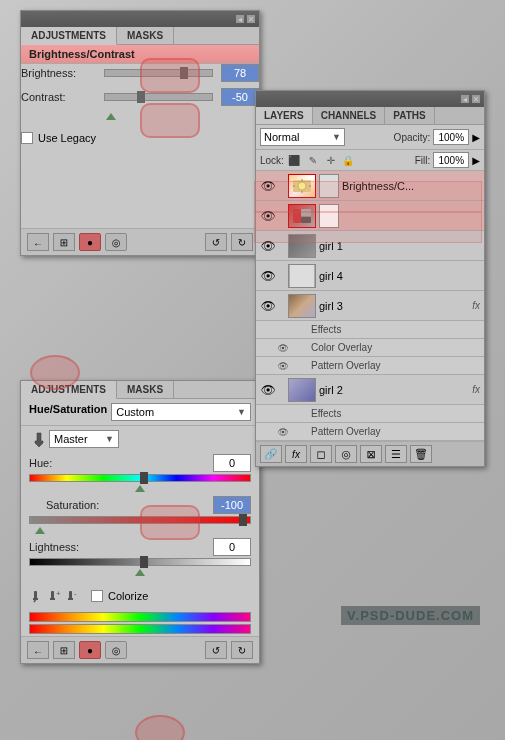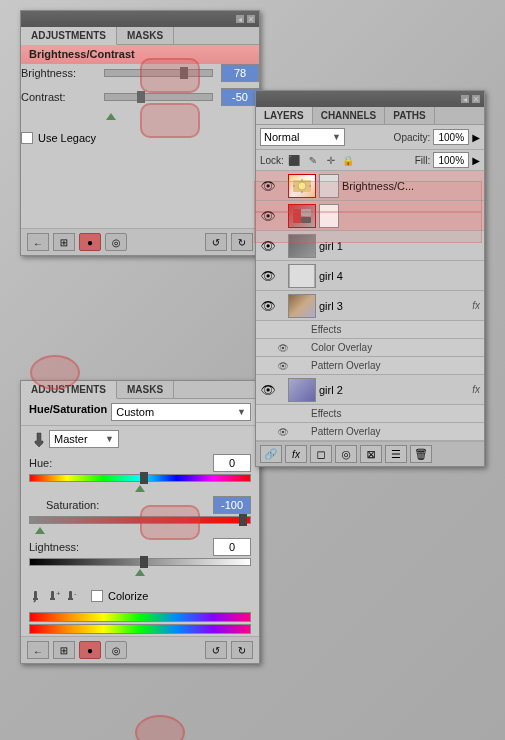--- a/index.html
+++ b/index.html
@@ -883,20 +883,21 @@
       <div class="layer-tool-btn">🔗</div>
       <div class="layer-tool-btn" style="font-style:italic; font-size:10px;">fx</div>
       <div class="layer-tool-btn">◻</div>
       <div class="layer-tool-btn">◎</div>
       <div class="layer-tool-btn">⊠</div>
       <div class="layer-tool-btn">☰</div>
       <div class="layer-tool-btn">🗑</div>
     </div>
   </div>
 
+  <div class="watermark">V.PSD-DUDE.COM</div>
 
   <div class="red-circle" style="width:60px; height:35px; top:58px; left:140px; border-radius: 10px;"></div>
   <div class="red-circle" style="width:60px; height:35px; top:103px; left:140px; border-radius: 10px;"></div>
   <div class="red-circle" style="width:50px; height:35px; top:355px; left:30px; border-radius: 50%;"></div>
   <div class="red-circle" style="width:60px; height:35px; top:505px; left:140px; border-radius: 10px;"></div>
   <div class="red-circle" style="width:50px; height:35px; top:715px; left:135px; border-radius: 50%;"></div>
 
   <div style="position:absolute; top:181px; right:23px; width:228px; height:31px; background:rgba(220,120,120,0.18); pointer-events:none; border: 1px solid rgba(200,80,80,0.3);"></div>
   <div style="position:absolute; top:212px; right:23px; width:228px; height:31px; background:rgba(220,120,120,0.18); pointer-events:none; border: 1px solid rgba(200,80,80,0.3);"></div>
 

